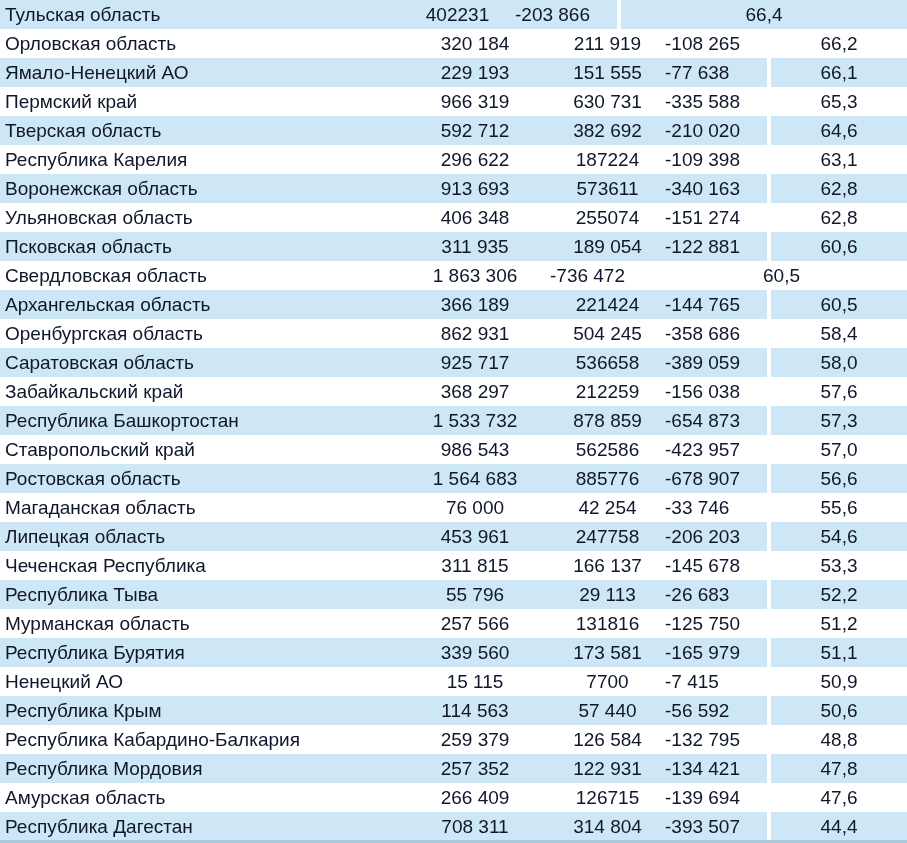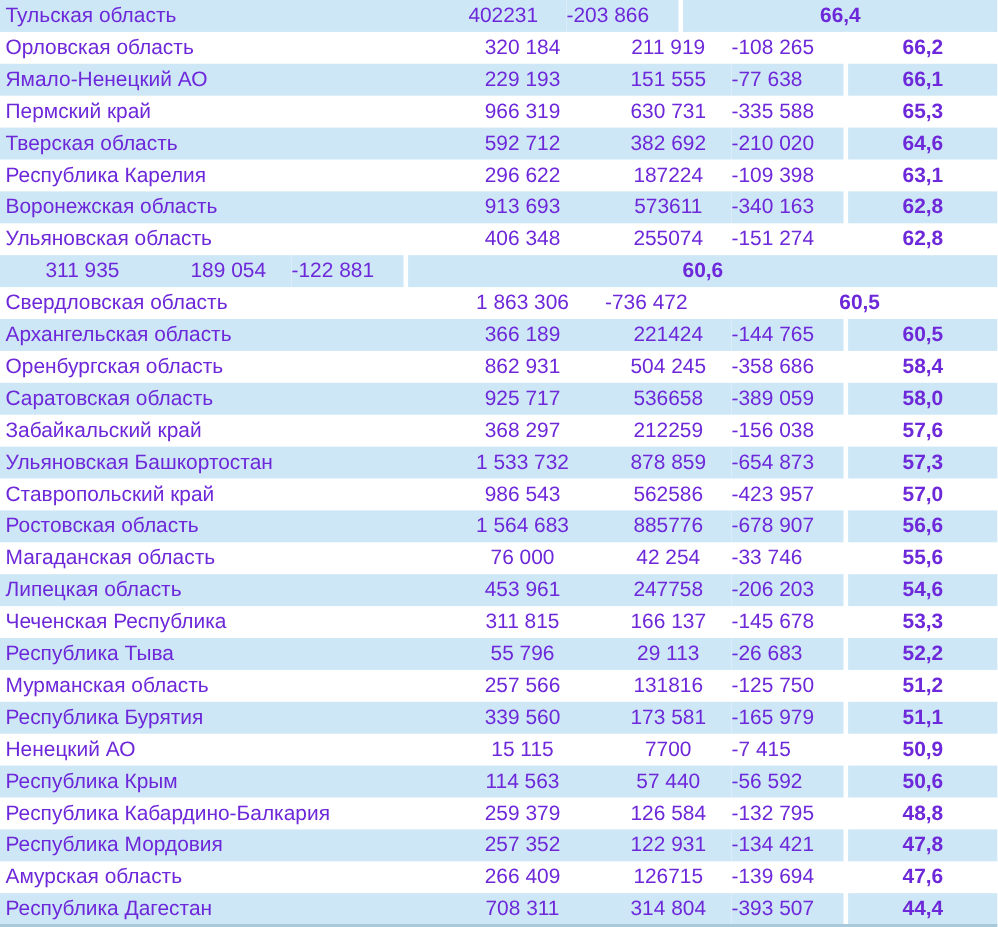--- a/index.html
+++ b/index.html
@@ -31,34 +31,34 @@
   .cell {
     box-sizing: border-box;
     white-space: nowrap;
     overflow: hidden;
   }
   .c1 { width: 400px; text-align: left; padding-left: 5px; }
   .c2 { width: 150px; text-align: center; }
   .c3 { width: 115px; text-align: center; }
   .c4 { width: 102px; text-align: left; }
   .vgap { width: 4px; background: #ffffff; flex: 0 0 4px; }
-  .c5 { flex: 1; text-align: center; font-weight: bold; }
+  .c5 { flex: 1; text-align: center; font-weight: normal; }
   .row.band .cell { background: var(--band-color, #cde7f6); }
   .bottom-strip {
     position: absolute;
     left: 0; bottom: 0;
     width: 907px;
     height: 3px;
     background: var(--strip-color, #a7c9da);
   }
 </style>
 </head>
 <body>
 
-<div id="app" style="--band-color: #cde7f6; --strip-color: #a7c9da; color: #6d28d9;">
+<div id="app" style="--band-color: #cde7f6; --strip-color: #a7c9da; color: #0f172a;">
   <div class="table" id="regions-table">
       <div class="row band">
         <span class="cell c1">Тульская область</span>
         <span class="cell c3">402231</span>
         <span class="cell c4">-203 866</span>
         <span class="vgap"></span>
         <span class="cell c5">66,4</span>
       </div>
       <div class="row">
         <span class="cell c1">Орловская область</span>
@@ -110,20 +110,21 @@
       </div>
       <div class="row">
         <span class="cell c1">Ульяновская область</span>
         <span class="cell c2">406 348</span>
         <span class="cell c3">255074</span>
         <span class="cell c4">-151 274</span>
         <span class="vgap"></span>
         <span class="cell c5">62,8</span>
       </div>
       <div class="row band">
+        <span class="cell c1">Псковская область</span>
         <span class="cell c2">311 935</span>
         <span class="cell c3">189 054</span>
         <span class="cell c4">-122 881</span>
         <span class="vgap"></span>
         <span class="cell c5">60,6</span>
       </div>
       <div class="row">
         <span class="cell c1">Свердловская область</span>
         <span class="cell c2">1 863 306</span>
         <span class="cell c4">-736 472</span>
@@ -156,21 +157,21 @@
       </div>
       <div class="row">
         <span class="cell c1">Забайкальский край</span>
         <span class="cell c2">368 297</span>
         <span class="cell c3">212259</span>
         <span class="cell c4">-156 038</span>
         <span class="vgap"></span>
         <span class="cell c5">57,6</span>
       </div>
       <div class="row band">
-        <span class="cell c1">Ульяновская Башкортостан</span>
+        <span class="cell c1">Республика Башкортостан</span>
         <span class="cell c2">1 533 732</span>
         <span class="cell c3">878 859</span>
         <span class="cell c4">-654 873</span>
         <span class="vgap"></span>
         <span class="cell c5">57,3</span>
       </div>
       <div class="row">
         <span class="cell c1">Ставропольский край</span>
         <span class="cell c2">986 543</span>
         <span class="cell c3">562586</span>

